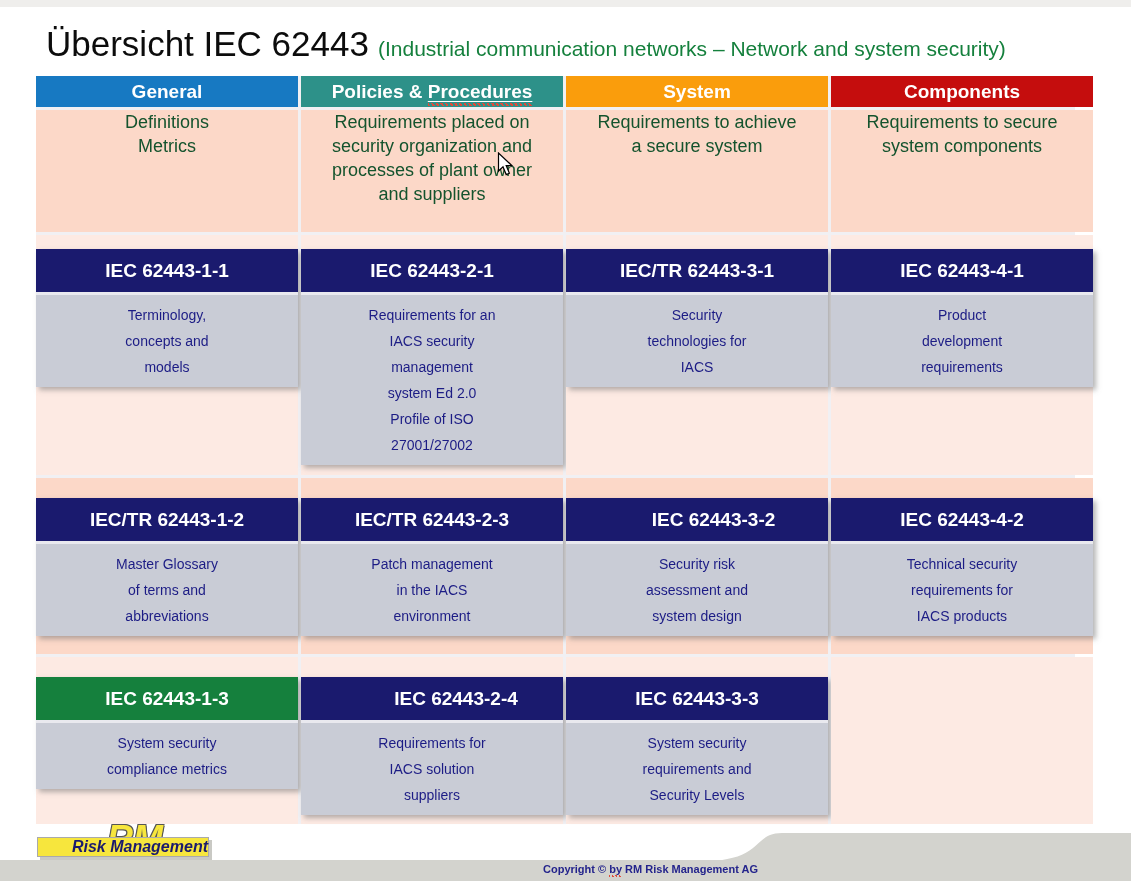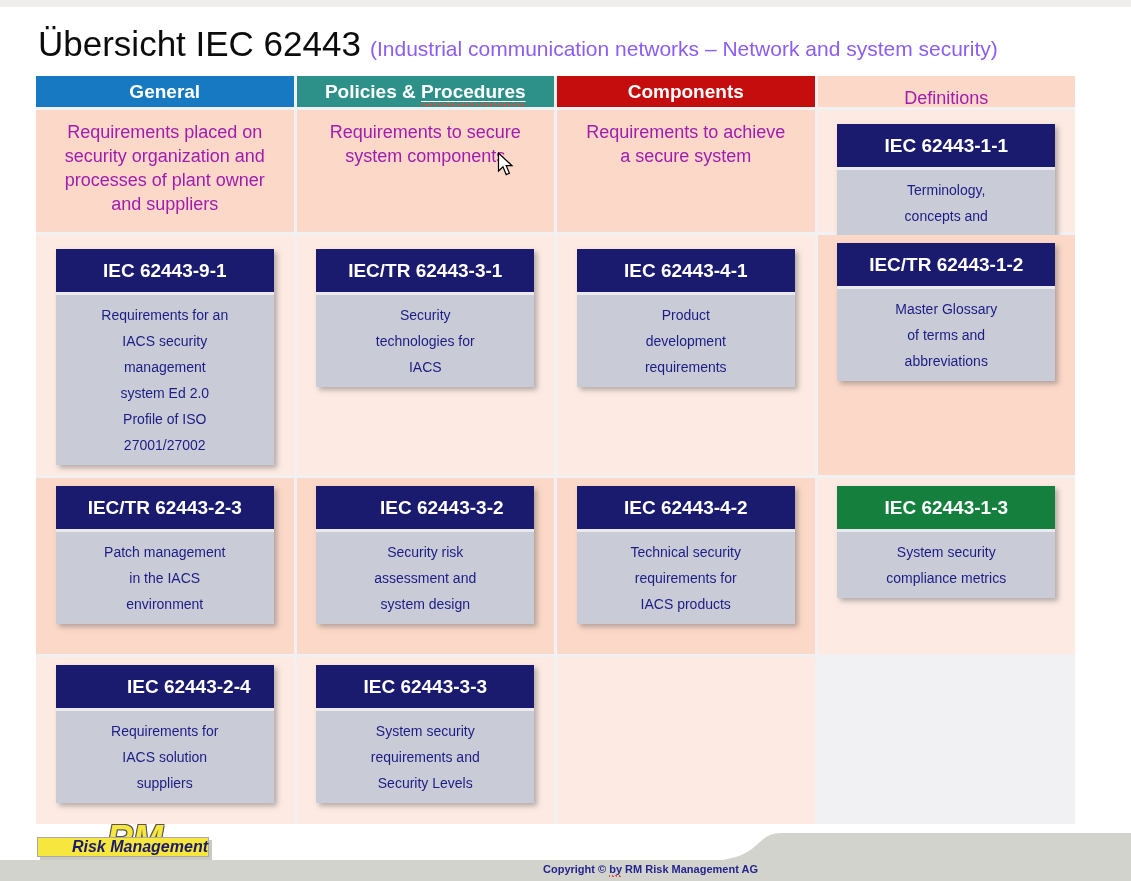--- a/index.html
+++ b/index.html
@@ -2,41 +2,41 @@
 <html><head>
 <meta charset="utf-8">
 <style>
   html,body{margin:0;padding:0;background:#fff;}
   .slide{position:relative;width:1131px;height:881px;background:#ffffff;overflow:hidden;
          font-family:"Liberation Sans",sans-serif;}
   .top-strip{position:absolute;left:0;top:0;width:100%;height:7px;background:#efeeec;}
 
   
   .title-wrap{position:absolute;left:38px;top:24px;display:flex;align-items:baseline;gap:9px;white-space:nowrap;}
-  .title-main{font-size:35px;color:#0c0c0c;letter-spacing:0px;}
-  .title-sub{font-size:21px;color:#8b5cf6;}
+  .title-main{font-size:35px;color:#0c0c0c;letter-spacing:0px;margin-left:8px;}
+  .title-sub{font-size:21px;color:#15803d;}
 
   
   .tbl{position:absolute;left:36px;top:76px;width:1039px;display:grid;
        grid-template-columns:1fr 1fr 1fr 1fr;
        grid-template-rows:31px 122px 240px 176px 167px;
        gap:3px;background:#f1f0f3;}
   .hd{color:#ffffff;font-weight:bold;font-size:19px;text-align:center;line-height:31px;}
   .uline{position:relative;text-decoration:underline;text-underline-offset:3px;}
   .uline::after{content:"";position:absolute;left:0;right:0;bottom:-4px;height:3px;
        background:repeating-linear-gradient(60deg,#e04a3a 0 2px,transparent 2px 4px);}
-  .desc{font-size:18px;line-height:24px;color:#a21caf;text-align:center;
-        white-space:pre-line;padding-top:10px;}
+  .desc{font-size:18px;line-height:24px;color:#14532d;text-align:center;
+        white-space:pre-line;}
   .row-b{background:#fcd8c8;}  
   .row-a{background:#fdeae3;}  
 
   
-  .card{width:218px;margin:14px auto 0;background:#e9e9ef;
+  .card{width:262px;margin:14px auto 0;background:#e9e9ef;
         box-shadow:3px 3px 5px rgba(110,110,110,0.5);}
-  .r2 .card,.r3 .card{margin-top:8px;}
+  .r2 .card,.r3 .card{margin-top:20px;}
   .card-hd{height:43px;line-height:43px;text-align:center;color:#ffffff;
            font-weight:bold;font-size:19px;background:#1a1a6e;}
   .card-bd{margin-top:3px;background:#c9ccd6;color:#1c1c85;font-size:14px;
            line-height:26px;text-align:center;white-space:pre-line;padding:7px 2px;}
 
   
   .cursor{position:absolute;left:497px;top:152px;z-index:9;}
 
   
   .logo{position:absolute;left:37px;top:822px;width:180px;height:38px;z-index:3;}
@@ -67,44 +67,45 @@
     <span class="title-main">Übersicht IEC 62443</span>
     <span class="title-sub">(Industrial communication networks – Network and system security)</span>
   </div>
 
   <div class="tbl">
 
     <div class="hd" style="background-color: rgb(23, 121, 194);">General</div>
     <div class="hd" style="background-color: rgb(45, 145, 137);">
       <span>Policies &amp; </span><span class="uline">Procedures</span>
     </div>
+    <div class="hd" style="background-color: rgb(250, 157, 12);">System</div>
     <div class="hd" style="background-color: rgb(197, 13, 13);">Components</div>
 
     <div class="desc row-b">Definitions
 Metrics</div>
     <div class="desc row-b">Requirements placed on
 security organization and
 processes of plant owner
 and suppliers</div>
+    <div class="desc row-b">Requirements to achieve
+a secure system</div>
     <div class="desc row-b">Requirements to secure
 system components</div>
-    <div class="desc row-b">Requirements to achieve
-a secure system</div>
 
     <div class="row-a r1">
       <div class="card">
         <div class="card-hd" style="background-color: rgb(26, 26, 110);">IEC 62443-1-1</div>
         <div class="card-bd">Terminology,
 concepts and
 models</div>
       </div>
     </div>
     <div class="row-a r1">
       <div class="card">
-        <div class="card-hd" style="background-color: rgb(26, 26, 110);">IEC 62443-9-1</div>
+        <div class="card-hd" style="background-color: rgb(26, 26, 110);">IEC 62443-2-1</div>
         <div class="card-bd">Requirements for an
 IACS security
 management
 system Ed 2.0
 Profile of ISO
 27001/27002</div>
       </div>
     </div>
     <div class="row-a r1">
       <div class="card">

